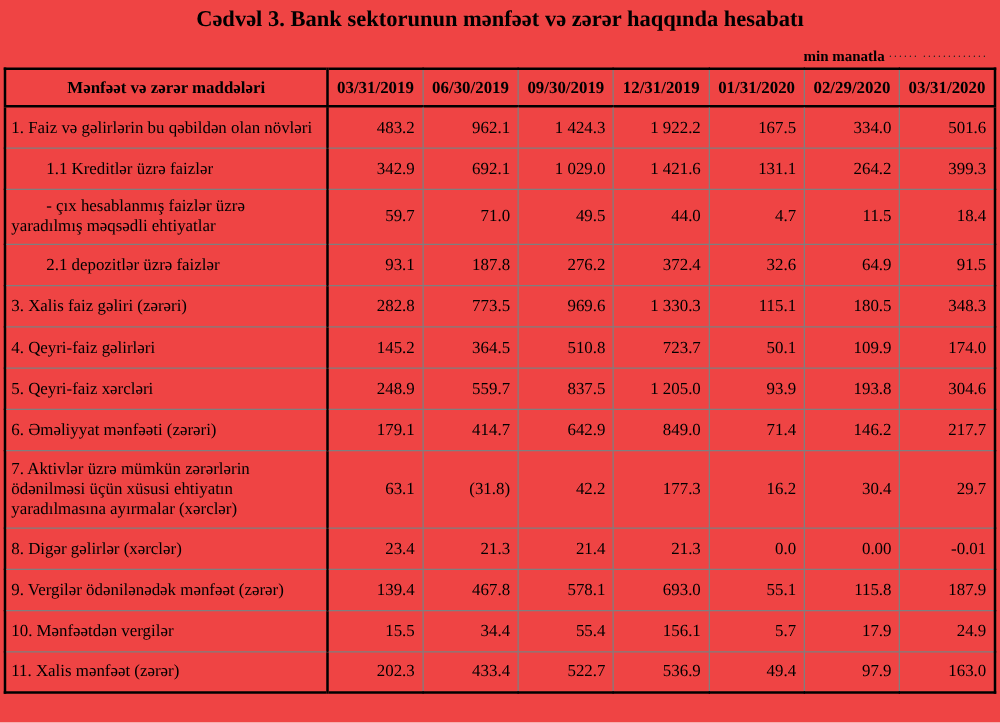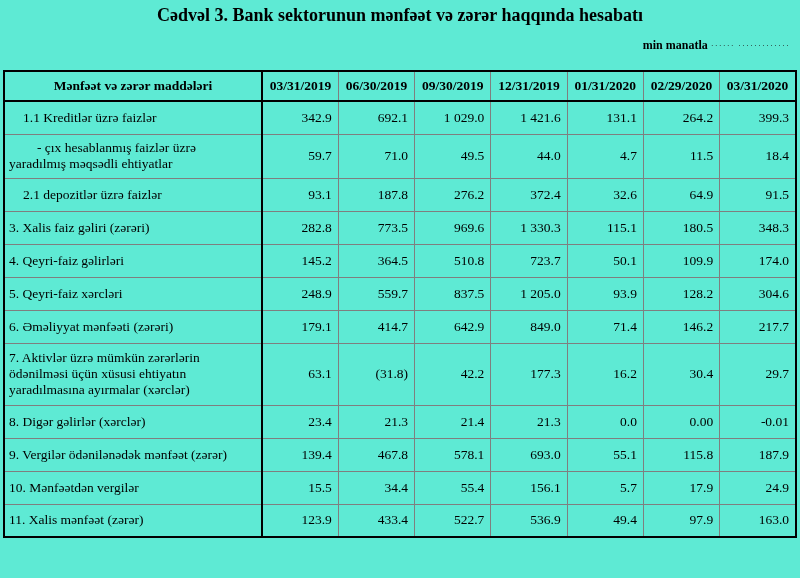--- a/index.html
+++ b/index.html
@@ -1,52 +1,52 @@
 <!DOCTYPE html>
 <html><head>
 <meta charset="utf-8">
 <style>
   html, body { margin: 0; padding: 0; background: #ffffff; }
   .page {
-    width: 800px; height: 578px; overflow: hidden; background: #5eead4;
+    width: 800px; height: 578px; overflow: hidden; background: #ef4444;
     font-family: "Liberation Serif", "DejaVu Serif", serif; color: #000000;
     box-sizing: border-box;
   }
   .title {
     text-align: center; font-weight: bold; font-size: 18px;
     padding-top: 5px; line-height: 20px;
   }
   .unit-row {
     text-align: right; padding-right: 10px; height: 16px;
     font-size: 12px; line-height: 14px; margin-top: 13px;
   }
   .unit-label { font-weight: bold; }
   .leader-dots { font-size: 9px; letter-spacing: 1px; color: #222; vertical-align: 1px; }
   table.pl {
     border-collapse: collapse; table-layout: fixed;
-    width: 794px; margin: 16px auto;
+    width: 794px; margin: 0 auto;
     border: 2px solid #000000;
   }
   table.pl col.c-items { width: 258px; }
   th, td {
     border: 1px solid #7f7f7f;
     font-size: 13.5px; line-height: 16px;
     padding: 2px 5px; overflow: hidden;
   }
   thead th {
     border-bottom: 2px solid #000000;
     font-weight: bold; text-align: center; height: 24px;
     font-size: 13.5px;
   }
   th.items-hdr, td.lbl { border-right: 2px solid #000000; }
   tbody tr { height: 33px; }
   tbody tr.r-tall2 { height: 44px; }
   tbody tr.r-tall3 { height: 62px; }
   td.lbl { text-align: left; vertical-align: middle; padding-left: 4px; }
-  td.lbl.lbl-sub { padding-left: 18px; }
+  td.lbl.lbl-sub { padding-left: 32px; }
   td.lbl.lbl-hanging { text-indent: 28px; padding-left: 4px; }
   td.num { text-align: right; vertical-align: middle; padding-right: 6px; }
 </style>
 </head>
 <body>
 
 <div class="page">
 
   <div class="title">Cədvəl 3. Bank sektorunun mənfəət və zərər haqqında hesabatı</div>
 
@@ -72,20 +72,30 @@
         <th>03/31/2019</th>
         <th>06/30/2019</th>
         <th>09/30/2019</th>
         <th>12/31/2019</th>
         <th>01/31/2020</th>
         <th>02/29/2020</th>
         <th>03/31/2020</th>
       </tr>
     </thead>
     <tbody id="pl-body">
+  <tr>
+    <td class="lbl">1. Faiz və gəlirlərin bu qəbildən olan növləri</td>
+    <td class="num">483.2</td>
+    <td class="num">962.1</td>
+    <td class="num">1 424.3</td>
+    <td class="num">1 922.2</td>
+    <td class="num">167.5</td>
+    <td class="num">334.0</td>
+    <td class="num">501.6</td>
+  </tr>
 
   <tr>
     <td class="lbl lbl-sub">1.1 Kreditlər üzrə faizlər</td>
     <td class="num">342.9</td>
     <td class="num">692.1</td>
     <td class="num">1 029.0</td>
     <td class="num">1 421.6</td>
     <td class="num">131.1</td>
     <td class="num">264.2</td>
     <td class="num">399.3</td>
@@ -136,21 +146,21 @@
     <td class="num">174.0</td>
   </tr>
 
   <tr>
     <td class="lbl">5. Qeyri-faiz xərcləri</td>
     <td class="num">248.9</td>
     <td class="num">559.7</td>
     <td class="num">837.5</td>
     <td class="num">1 205.0</td>
     <td class="num">93.9</td>
-    <td class="num">128.2</td>
+    <td class="num">193.8</td>
     <td class="num">304.6</td>
   </tr>
 
   <tr>
     <td class="lbl">6. Əməliyyat mənfəəti (zərəri)</td>
     <td class="num">179.1</td>
     <td class="num">414.7</td>
     <td class="num">642.9</td>
     <td class="num">849.0</td>
     <td class="num">71.4</td>
@@ -197,21 +207,21 @@
     <td class="num">34.4</td>
     <td class="num">55.4</td>
     <td class="num">156.1</td>
     <td class="num">5.7</td>
     <td class="num">17.9</td>
     <td class="num">24.9</td>
   </tr>
 
   <tr>
     <td class="lbl">11. Xalis mənfəət (zərər)</td>
-    <td class="num">123.9</td>
+    <td class="num">202.3</td>
     <td class="num">433.4</td>
     <td class="num">522.7</td>
     <td class="num">536.9</td>
     <td class="num">49.4</td>
     <td class="num">97.9</td>
     <td class="num">163.0</td>
   </tr>
 </tbody>
   </table>
 

